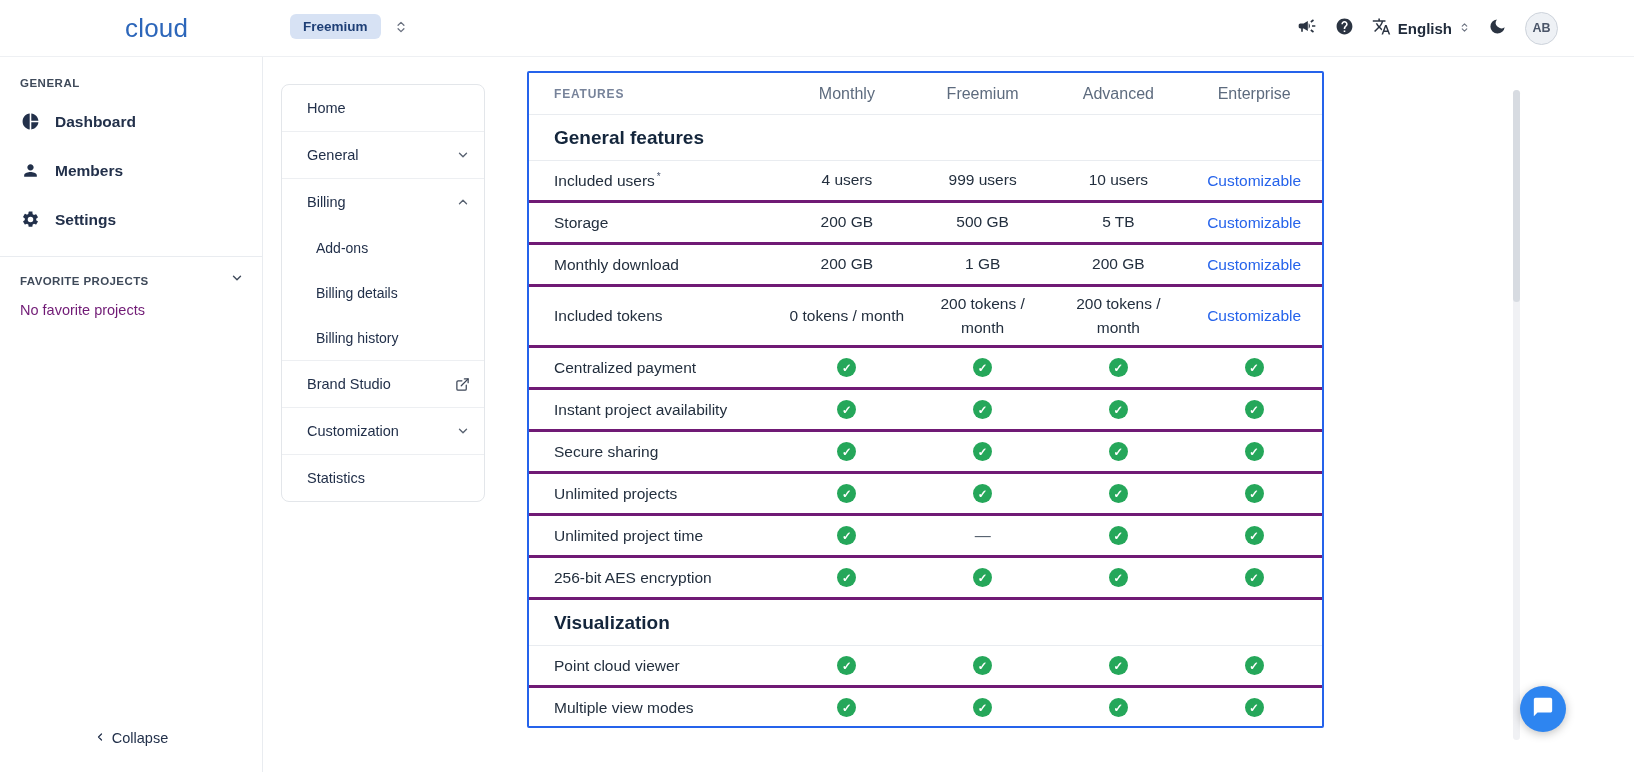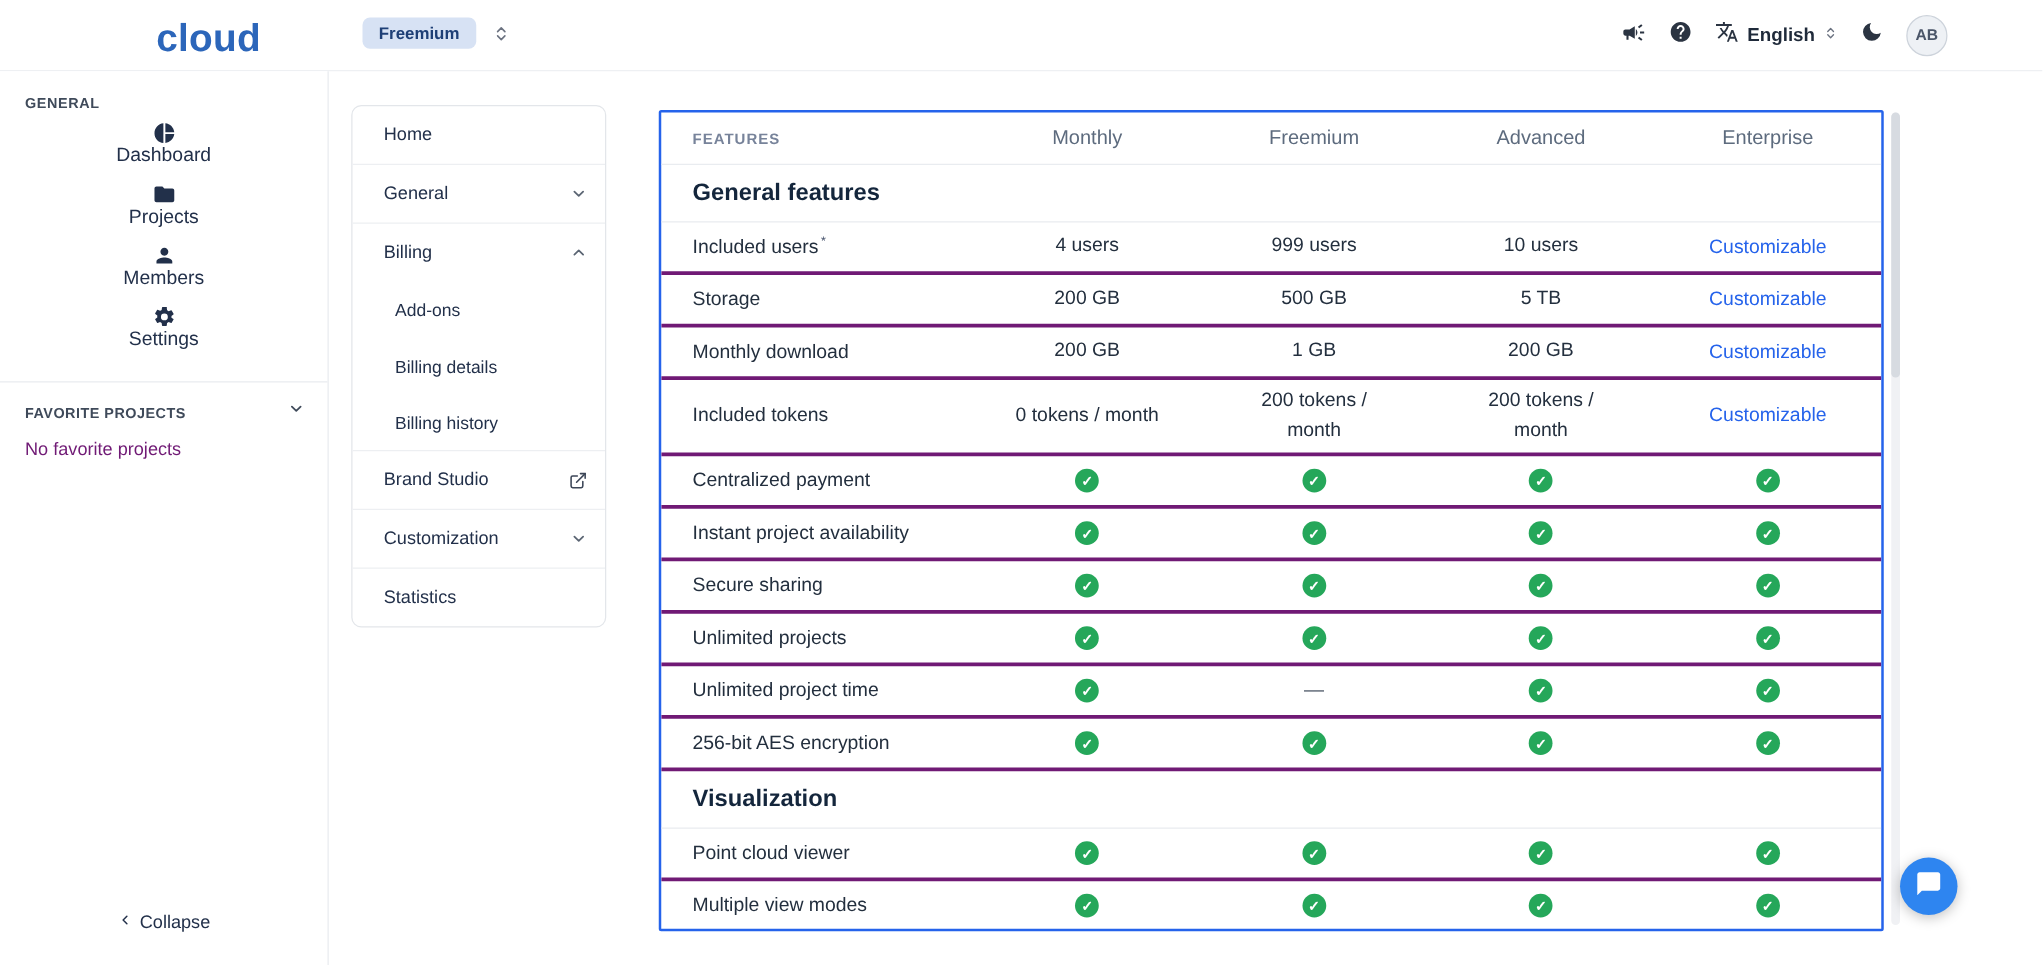--- a/index.html
+++ b/index.html
@@ -17,56 +17,56 @@
     --link: #2563eb;
     --chat: #2e85f0;
     --badge-bg: #d7e2f4;
     --badge-text: #1e3f76;
     --logo: #2c66ba;
     --line: #e9ecf0;
   }
 
   
   .header { height: 57px; position: relative; border-bottom: 1px solid #eef0f3; background: #fff; }
-  .logo { position: absolute; left: 125px; top: 13px; font-size: 31px; font-weight: 700; color: var(--logo); letter-spacing: .2px; }
+  .logo { position: absolute; left: 125px; top: 13px; font-size: 26px; font-weight: 400; color: var(--logo); letter-spacing: .2px; }
   .plan-select { position: absolute; left: 290px; top: 14px; display: flex; align-items: center; gap: 13px; cursor: pointer; }
   .plan-badge { background: var(--badge-bg); color: var(--badge-text); font-size: 13.5px; font-weight: 700; padding: 5px 13px; border-radius: 6px; }
   .header-right { position: absolute; right: 76px; top: 0; height: 100%; display: flex; align-items: center; gap: 18px; }
   .hicon { display: inline-flex; align-items: center; cursor: pointer; }
   .lang { display: flex; align-items: center; gap: 7px; cursor: pointer; }
   .lang-label { font-size: 15px; font-weight: 600; color: #1f2a3a; }
   .avatar { width: 33px; height: 33px; border-radius: 50%; background: #eef1f5; border: 1px solid #cdd3db;
             display: flex; align-items: center; justify-content: center; font-size: 12.5px; font-weight: 700; color: #4a5568; cursor: pointer; }
 
   
   .app-body { display: flex; height: 715px; }
 
   
   .sidebar { width: 263px; flex: 0 0 263px; border-right: 1px solid var(--line); padding-top: 20px; position: relative; background: #fff; }
   .side-heading { padding: 0 20px; font-size: 11.5px; font-weight: 700; letter-spacing: .5px; color: #3f4a5a; margin-bottom: 8px; }
-  .side-item { display: flex; align-items: center; padding: 0 20px; height: 49px; font-size: 15.5px; font-weight: 400; color: #22304a; cursor: pointer; flex-direction: column; }
+  .side-item { display: flex; align-items: center; gap: 15px; padding: 0 20px; height: 49px; font-size: 15.5px; font-weight: 700; color: #22304a; cursor: pointer; }
   .side-icon { display: inline-flex; width: 20px; justify-content: center; }
   .side-divider { border-top: 1px solid var(--line); margin: 12px 0 14px; }
   .fav-row { display: flex; align-items: flex-end; justify-content: space-between; padding: 0 18px 0 20px; font-size: 11.5px; font-weight: 700; letter-spacing: .4px; color: #3f4a5a; cursor: pointer; }
   .fav-empty { padding: 0 20px; margin-top: 15px; font-size: 14.5px; color: #701a75; }
   .collapse { position: absolute; bottom: 26px; left: 0; width: 100%; display: flex; align-items: center; justify-content: center; gap: 6px; font-size: 14.5px; color: #22304a; cursor: pointer; }
 
   
   .menu-card { margin: 27px 0 0 18px; width: 204px; flex: 0 0 204px; align-self: flex-start;
                border: 1px solid #e3e6ea; border-radius: 8px; background: #fff; overflow: hidden; }
   .menu-row { height: 46px; display: flex; align-items: center; justify-content: space-between; padding: 0 14px 0 25px;
               font-size: 14.5px; color: #22304a; cursor: pointer; }
   .menu-sep { border-top: 1px solid #edeff2; }
   .menu-right { display: inline-flex; align-items: center; }
   .menu-sub { height: 45px; display: flex; align-items: center; padding-left: 34px; font-size: 14px; color: #22304a; cursor: pointer; }
   .menu-sub.hl { height: 34px; margin: 4px 15px 5px; padding-left: 16px; border: 3px solid var(--hl); border-radius: 5px; }
 
   
   .content { flex: 1; position: relative; overflow: hidden; }
-  .plans-table { position: absolute; left: 42px; top: 31px; width: 980px; height: 657px;
+  .plans-table { position: absolute; left: 42px; top: 14px; width: 797px; height: 657px;
                  border: 2px solid var(--accent); border-radius: 2px; background: #fff; overflow: hidden; }
   .t-row { display: flex; align-items: center; }
   .t-header { height: 42px; border-bottom: 1px solid var(--line); }
   .cell-f { width: 250px; flex: 0 0 250px; padding-left: 25px; }
   .cell-v { flex: 1; display: flex; align-items: center; justify-content: center; text-align: center; }
   .features-label { font-size: 12px; font-weight: 700; letter-spacing: .8px; color: #77839a; }
   .plan-name { font-size: 16px; color: #5d6b7e; }
   .section-row { height: 46px; display: flex; align-items: center; padding-left: 25px; border-bottom: 1px solid var(--line);
                  font-size: 19px; font-weight: 700; color: #14263c; }
   .data-row { min-height: 42px; padding: 5px 0; display: flex; align-items: center; border-bottom: 3px solid #701a75; font-size: 15.5px; }
@@ -134,28 +134,20 @@
   <aside class="sidebar">
     <div class="side-heading">GENERAL</div>
     <nav>
         <div class="side-item">
           <span class="side-icon">
             <svg width="19" height="19" viewBox="0 0 24 24" fill="#22304a">
               <path d="M11 2v20C5.9 21.5 2 17.2 2 12S5.9 2.5 11 2zm2 0v9h9c-.5-4.8-4.2-8.5-9-9zm0 11v9c4.7-.5 8.5-4.2 9-9h-9z"></path>
             </svg>
           </span>
           <span>Dashboard</span>
-        </div>
-        <div class="side-item">
-          <span class="side-icon">
-            <svg width="19" height="19" viewBox="0 0 24 24" fill="#22304a">
-              <path d="M10 4H4c-1.1 0-2 .9-2 2v12c0 1.1.9 2 2 2h16c1.1 0 2-.9 2-2V8c0-1.1-.9-2-2-2h-8l-2-2z"></path>
-            </svg>
-          </span>
-          <span>Projects</span>
         </div>
         <div class="side-item">
           <span class="side-icon">
             <svg width="19" height="19" viewBox="0 0 24 24" fill="#22304a">
               <path d="M12 12c2.21 0 4-1.79 4-4s-1.79-4-4-4-4 1.79-4 4 1.79 4 4 4zm0 2c-2.67 0-8 1.34-8 4v2h16v-2c0-2.66-5.33-4-8-4z"></path>
             </svg>
           </span>
           <span>Members</span>
         </div>
         <div class="side-item">

